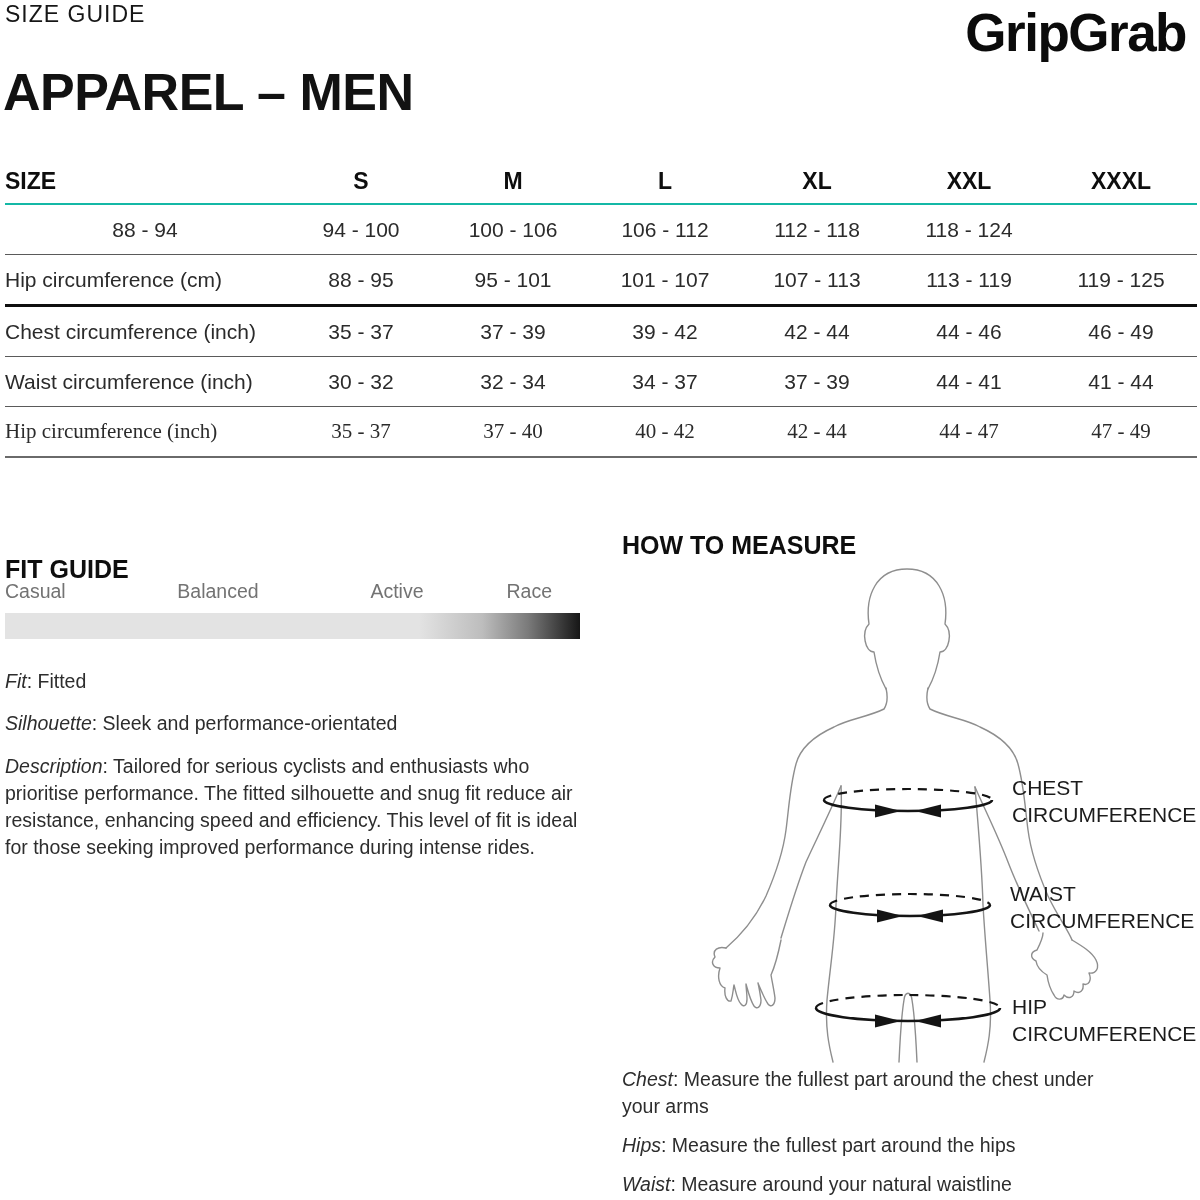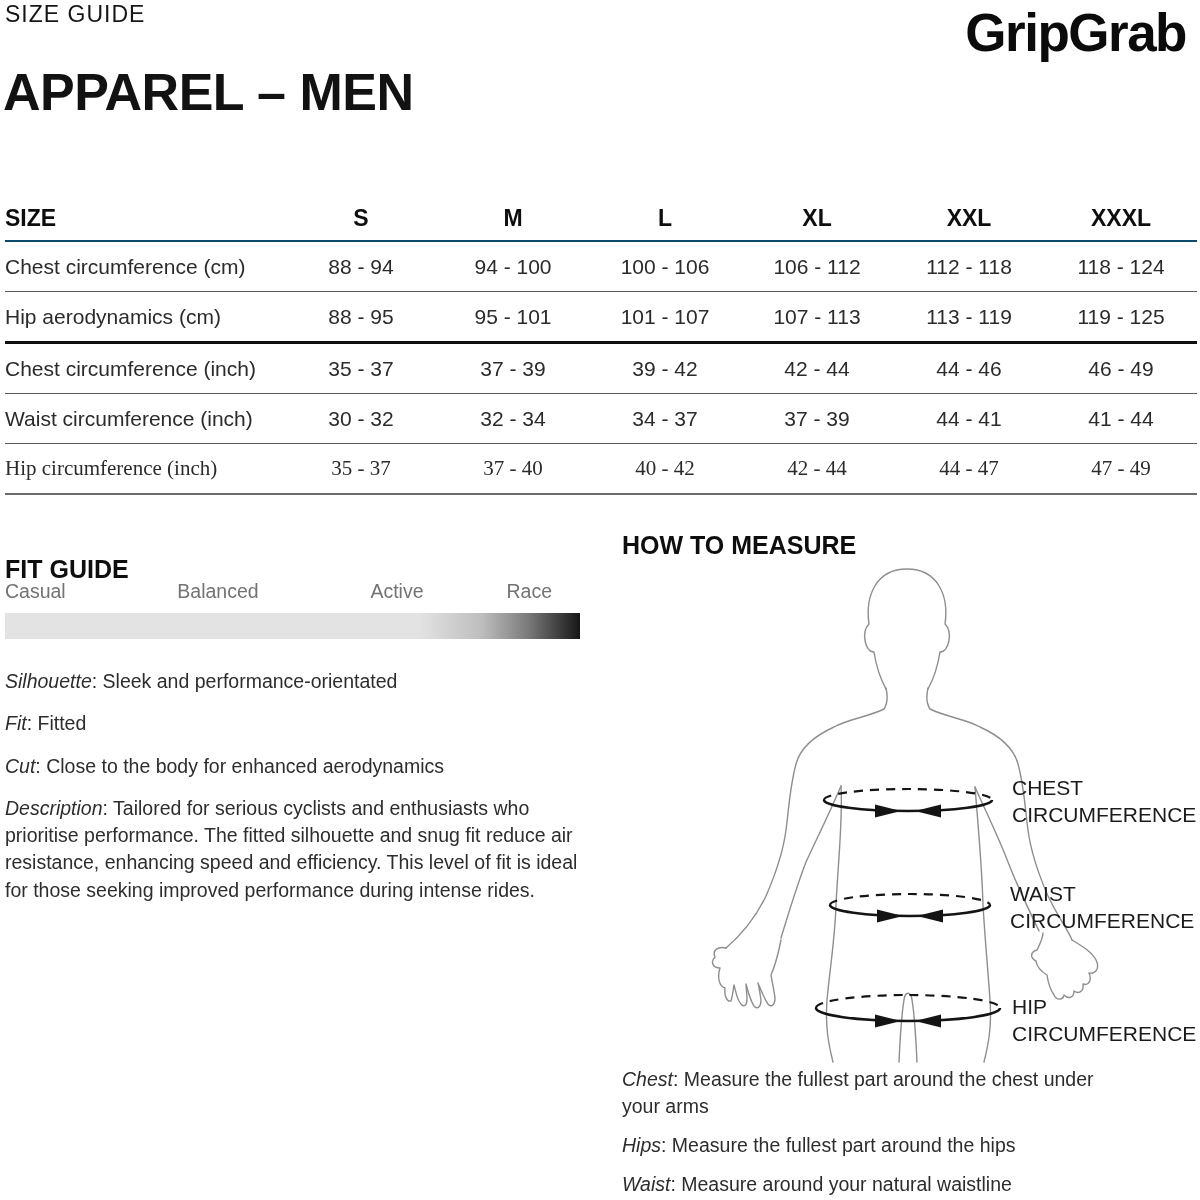--- a/index.html
+++ b/index.html
@@ -10,21 +10,21 @@
   .abs{position:absolute;}
 
   
   .eyebrow{left:5px;top:1px;font-size:23px;letter-spacing:1px;color:#161616;}
   .brand{right:14px;top:2px;font-size:53px;font-weight:bold;letter-spacing:-1.5px;color:#0b0b0b;}
   .title{left:3px;top:62px;font-size:52px;font-weight:bold;letter-spacing:-0.5px;color:#121212;}
 
   
   .size-table{left:5px;top:160px;width:1192px;}
   .t-row{display:grid;grid-template-columns:280px repeat(6,1fr);align-items:center;height:49px;}
-  .t-head{height:43px;border-bottom:2px solid #0c4a6e;margin-top:37px;}
+  .t-head{height:43px;border-bottom:2px solid #14b8a6;}
   .t-head .cell{font-weight:bold;font-size:23px;color:#0e0e0e;}
   .cell{text-align:center;font-size:21px;color:#2b2b2b;white-space:nowrap;}
   .label-cell{text-align:left;}
   .b-thin{border-bottom:1px solid #5a5a5a;}
   .b-thick{border-bottom:3px solid #0f0f0f;}
   .b-end{border-bottom:2px solid #6a6a6a;font-family:Liberation Serif, serif;}
 
   
   .section-h{font-size:25px;font-weight:bold;color:#0e0e0e;letter-spacing:0;}
 
@@ -70,32 +70,31 @@
     <div class="cell label-cell">SIZE</div>
     <div class="cell">S</div>
     <div class="cell">M</div>
     <div class="cell">L</div>
     <div class="cell">XL</div>
     <div class="cell">XXL</div>
     <div class="cell">XXXL</div>
   </div>
 
   <div class="t-row b-thin">
-    <div class="cell label-cell">Chest circumference (cm)</div>
     <div class="cell">88 - 94</div>
     <div class="cell">94 - 100</div>
     <div class="cell">100 - 106</div>
     <div class="cell">106 - 112</div>
     <div class="cell">112 - 118</div>
     <div class="cell">118 - 124</div>
   </div>
 
 
   <div class="t-row b-thick">
-    <div class="cell label-cell">Hip aerodynamics (cm)</div>
+    <div class="cell label-cell">Hip circumference (cm)</div>
     <div class="cell">88 - 95</div>
     <div class="cell">95 - 101</div>
     <div class="cell">101 - 107</div>
     <div class="cell">107 - 113</div>
     <div class="cell">113 - 119</div>
     <div class="cell">119 - 125</div>
   </div>
 
   <div class="t-row b-thin">
     <div class="cell label-cell">Chest circumference (inch)</div>
@@ -132,23 +131,22 @@
 
 <div class="abs scale-labels">
   <span class="sl-0">Casual</span>
   <span class="sl-1">Balanced</span>
   <span class="sl-2">Active</span>
   <span class="sl-3">Race</span>
 </div>
 <div class="abs scale-bar"></div>
 
 <div class="abs fit-lines">
+  <p class="fit-line"><span class="term">Fit</span><span>Fitted</span></p>
   <p class="fit-line"><span class="term">Silhouette</span><span>Sleek and performance-orientated</span></p>
-  <p class="fit-line"><span class="term">Fit</span><span>Fitted</span></p>
-  <p class="fit-line"><span class="term">Cut</span><span>Close to the body for enhanced aerodynamics</span></p>
   <p class="fit-line"><span class="term">Description</span><span>Tailored for serious cyclists and enthusiasts who prioritise performance. The fitted silhouette and snug fit reduce air resistance, enhancing speed and efficiency. This level of fit is ideal for those seeking improved performance during intense rides.</span></p>
 </div>
 
 <div class="abs section-h htm-title">HOW TO MEASURE</div>
 
 <svg class="abs figure-svg" viewBox="655 556 460 515">
 
   <path class="body-line" d="M 886,689
     C 880,678 876,665 874,652
     C 865,652 861,632 869,624

